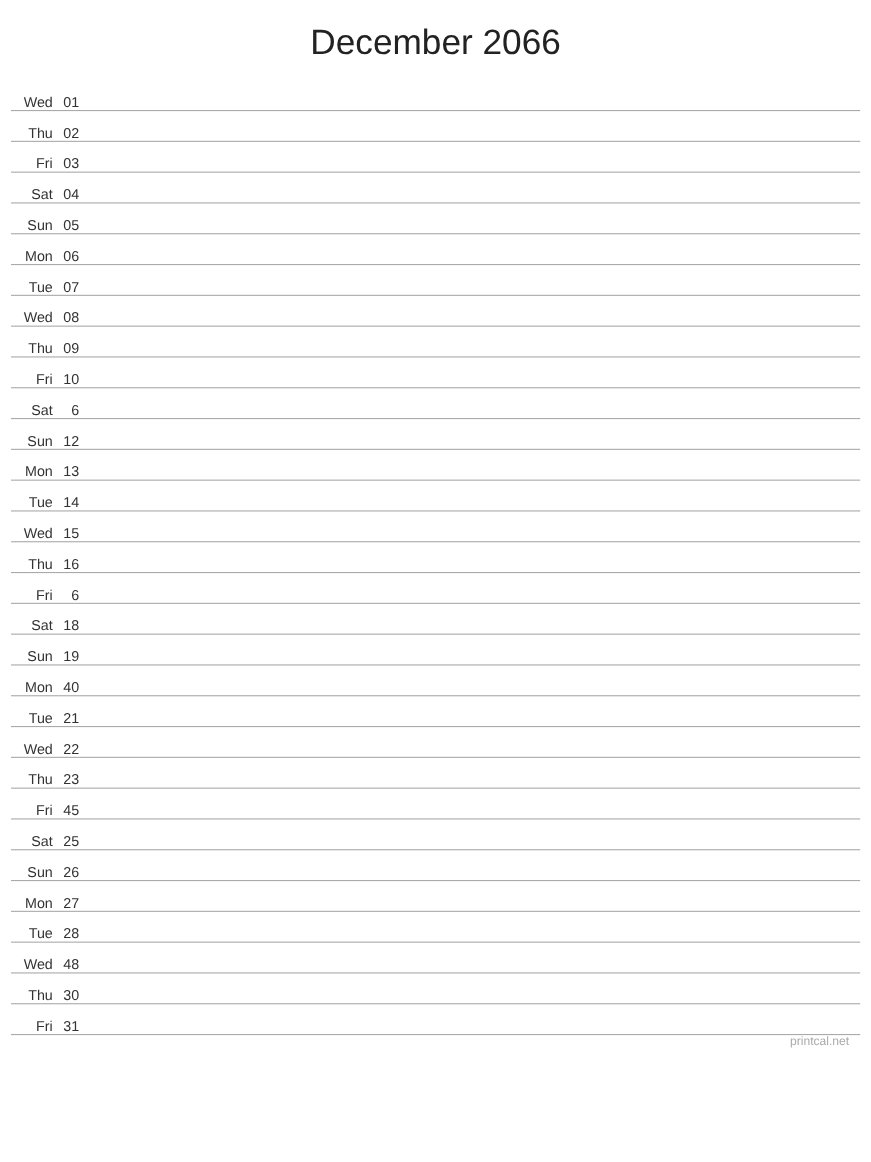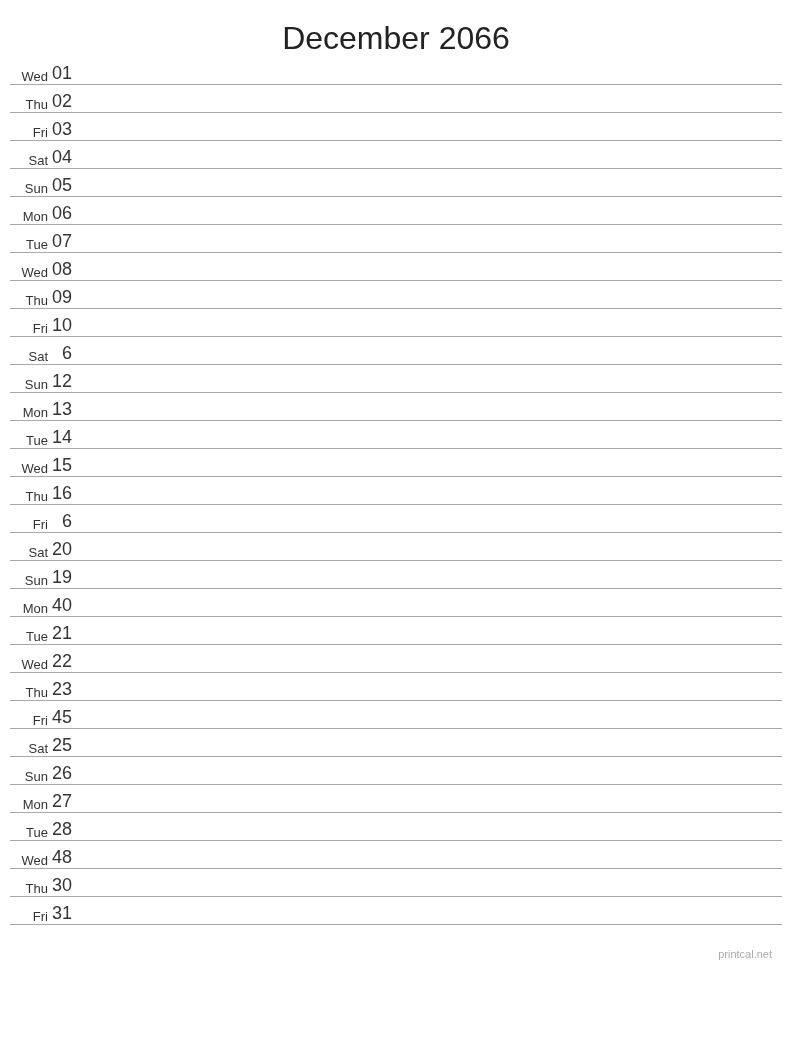--- a/index.html
+++ b/index.html
@@ -11,55 +11,56 @@
       width: 792px;
       min-height: 1056px;
       background: #fff;
       font-family: Arial, sans-serif;
       padding: 20px 10px 30px 10px;
     }
     h1 {
       text-align: center;
       font-size: 32px;
       font-weight: normal;
+      margin-bottom: 16px;
       color: #222;
     }
     .calendar-row {
       display: flex;
       align-items: flex-end;
       padding-bottom: 0;
       margin-bottom: 0;
       border-bottom: 1px solid #aaa;
       min-height: 28px;
     }
     .day-name {
       width: 42px;
       font-size: 13px;
       color: #333;
       text-align: right;
       padding-right: 4px;
       flex-shrink: 0;
     }
     .day-num {
       width: 28px;
-      font-size: 18px;
+      font-size: 13px;
       color: #333;
       text-align: right;
       padding-right: 8px;
       flex-shrink: 0;
     }
     .day-line {
       flex: 1;
       height: 1px;
     }
     .footer {
       text-align: right;
       font-size: 11px;
       color: #aaa;
-      margin-top: 23px;
+      margin-top: 0;
       padding-right: 10px;
     }
   </style>
 </head>
 <body>
 
 <h1>December 2066</h1>
 
 <div id="calendar-container">
     <div class="calendar-row">
@@ -142,21 +143,21 @@
       <span class="day-num">16</span>
       <div class="day-line"></div>
     </div>
     <div class="calendar-row">
       <span class="day-name">Fri</span>
       <span class="day-num">6</span>
       <div class="day-line"></div>
     </div>
     <div class="calendar-row">
       <span class="day-name">Sat</span>
-      <span class="day-num">20</span>
+      <span class="day-num">18</span>
       <div class="day-line"></div>
     </div>
     <div class="calendar-row">
       <span class="day-name">Sun</span>
       <span class="day-num">19</span>
       <div class="day-line"></div>
     </div>
     <div class="calendar-row">
       <span class="day-name">Mon</span>
       <span class="day-num">40</span>

